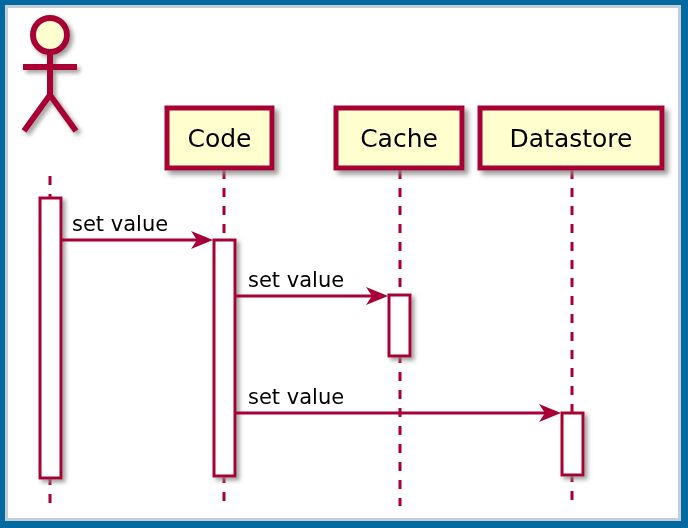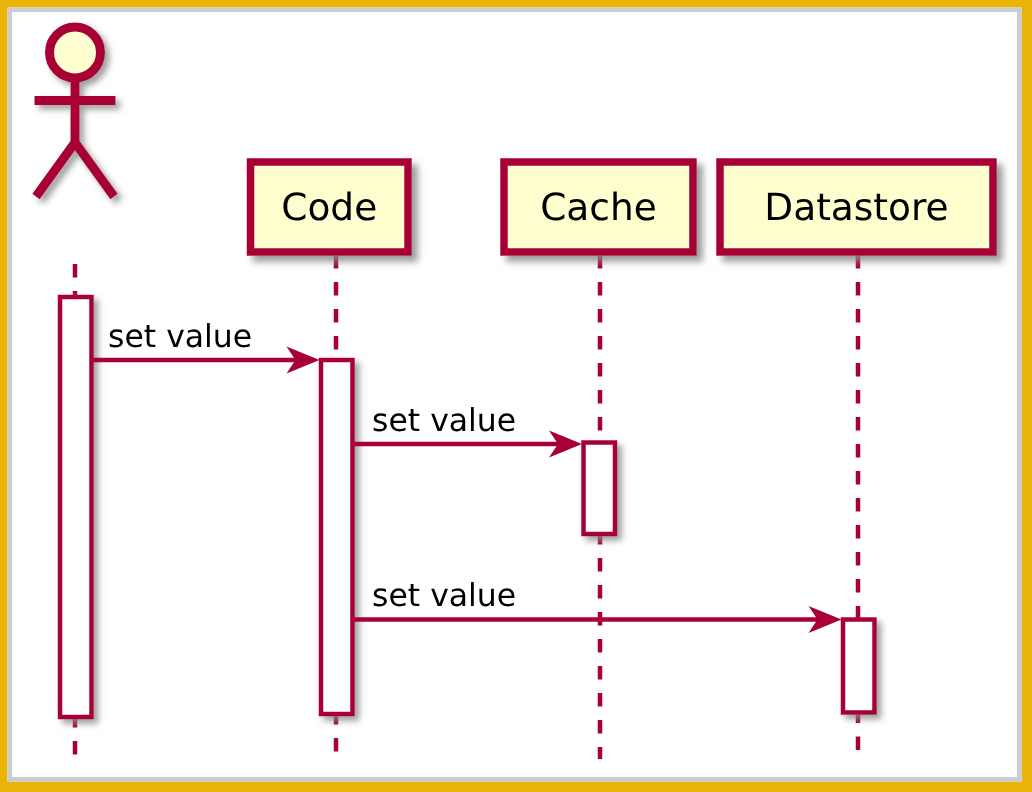--- a/index.html
+++ b/index.html
@@ -5,21 +5,21 @@
 <style>
   html, body {
     margin: 0;
     padding: 0;
     background: #ffffff;
   }
   #canvas {
     position: relative;
     width: 688px;
     height: 528px;
-    background: #eab308;
+    background: #0369a1;
     overflow: hidden;
     font-family: "DejaVu Sans", "Liberation Sans", sans-serif;
   }
   #frame {
     position: absolute;
     left: 5px;
     top: 5px;
     width: 676px;
     height: 516px;
     border: 3px solid #c8ccd4;

